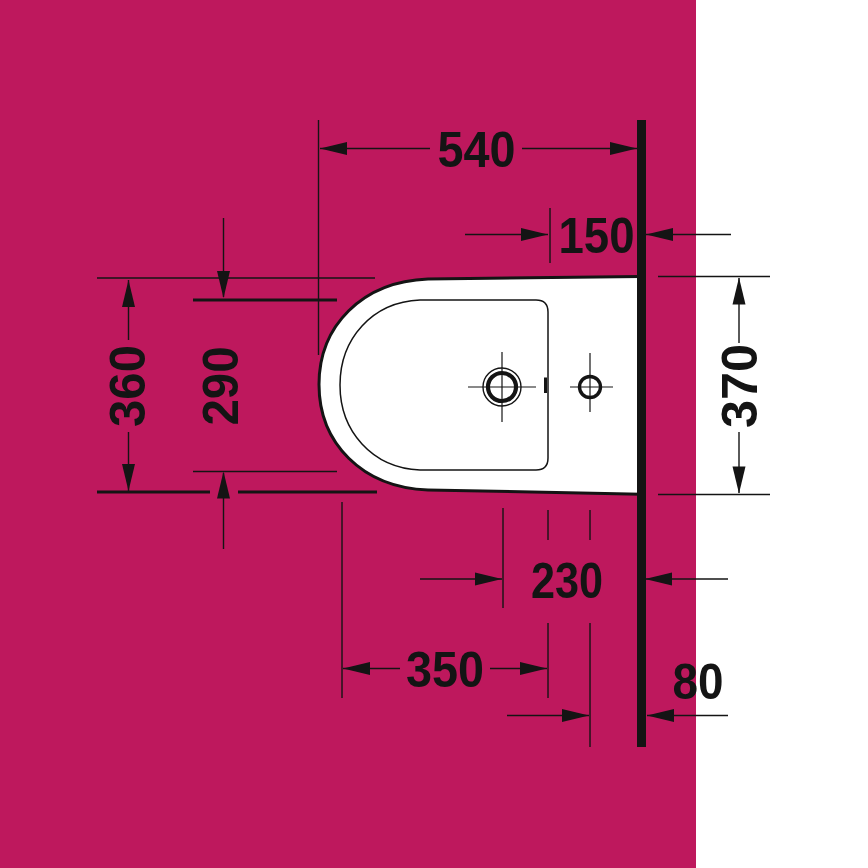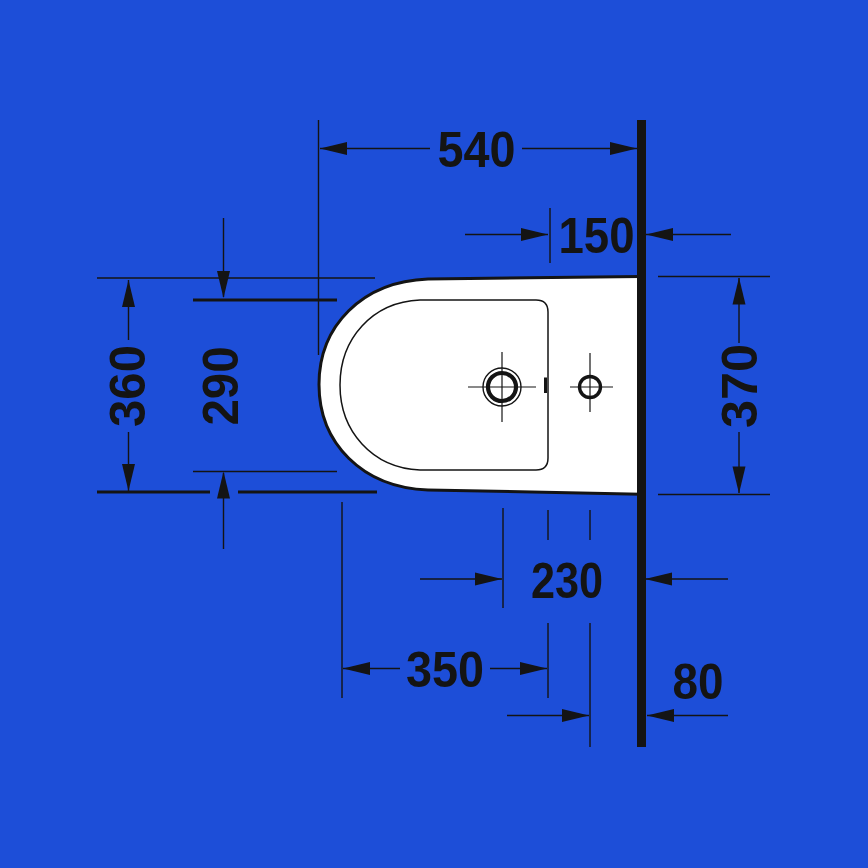--- a/index.html
+++ b/index.html
@@ -5,23 +5,23 @@
   html, body {
     margin: 0;
     padding: 0;
     background: #ffffff;
     width: 868px;
     height: 868px;
     overflow: hidden;
   }
   .drawing-stage {
     position: relative;
-    width: 868px;
+    width: 696px;
     height: 868px;
-    background: #1d4ed8;
+    background: #be185d;
   }
   svg {
     display: block;
   }
   .ink-stroke {
     stroke: #141414;
     fill: none;
   }
   .ink-fill {
     fill: #141414;

